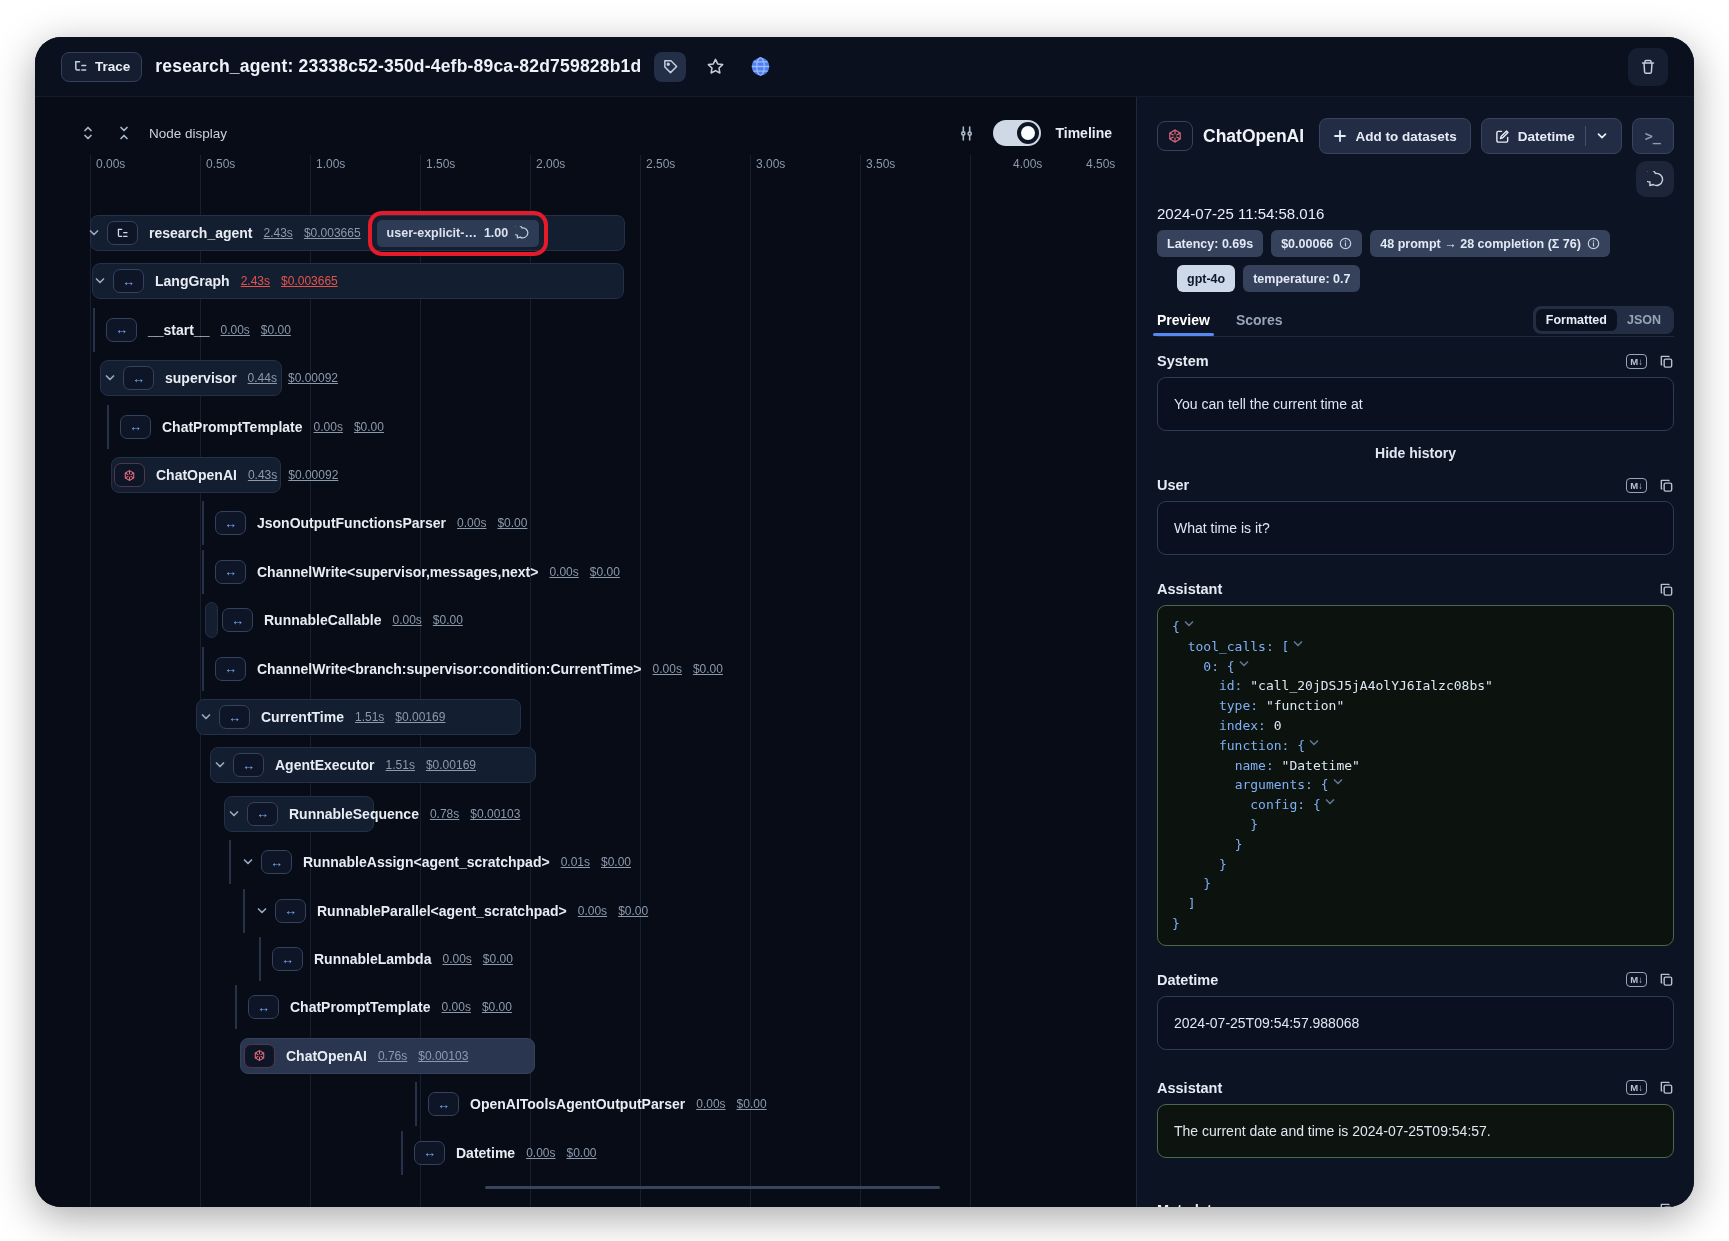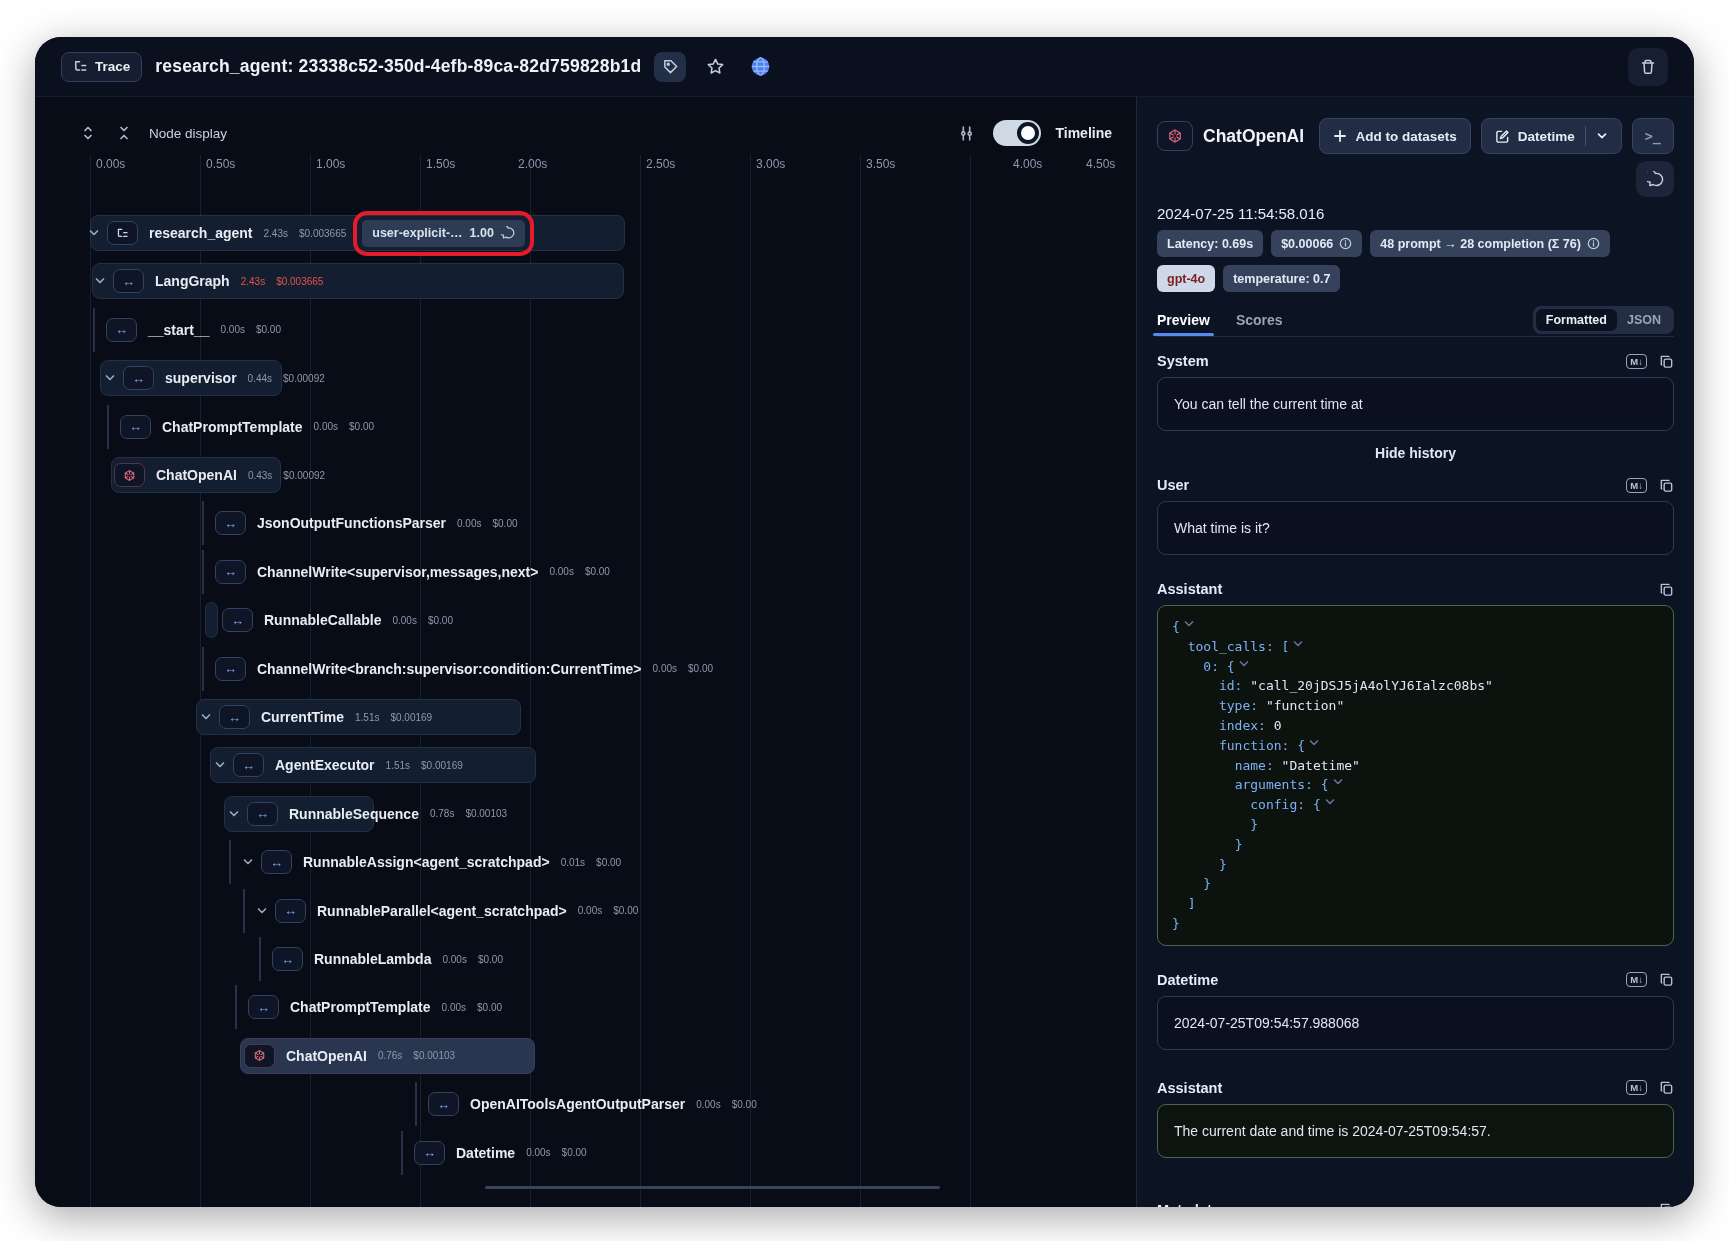--- a/index.html
+++ b/index.html
@@ -40,39 +40,39 @@
   .nrow .bar { position:absolute; top:6px; height:36px; background:#141e31; border:1px solid #242f48; border-radius:8px; }
   .nrow .bar.sel { background:#2a3650; border-color:#35415c; }
   .nrow .guide { position:absolute; top:2px; bottom:2px; width:1.5px; background:#27324a; }
   .ncontent { position:relative; display:flex; align-items:center; height:100%; }
   .nchev { background:none; border:none; color:#98a8c0; display:inline-flex; margin-right:7px; cursor:pointer; }
   .nicon { display:inline-flex; align-items:center; justify-content:center; width:31px; height:24px; border:1.3px solid #35425e; border-radius:7px; background:#0d1526; }
   .nicon .arrow { color:#7aa7f2; font-size:13px; font-weight:700; line-height:1; }
   .nicon.oai { border-color:#513846; }
   .nicon.trace { color:#cfd9e6; }
   .nname { margin-left:11px; color:#e8edf4; font-size:14px; font-weight:600; white-space:nowrap; }
-  .nstat { margin-left:11px; color:#8c99ad; font-size:10px; font-weight:500; white-space:nowrap; }
+  .nstat { margin-left:11px; color:#8c99ad; font-size:12px; font-weight:500; white-space:nowrap;text-decoration:underline; }
   .err { color:#e5534b !important; }
   .fb-chip { display:inline-flex; align-items:center; gap:7px; margin-left:16px; height:27px; padding:0 10px; background:#2e3b55; border-radius:5px; color:#dae2ee; font-size:12.5px; font-weight:600; outline:4px solid #e41b2b; outline-offset:5px; white-space:nowrap; }
   .fb-chip svg { color:#c3cedd; }
   .partial-bar { position:absolute; left:450px; top:1089px; width:455px; height:3px; border-radius:2px; background:#39455c; }
 
   
   .rp-header { display:flex; align-items:center; gap:10px; height:38px; }
   .rp-icon-badge { display:inline-flex; align-items:center; justify-content:center; width:36px; height:30px; border:1.3px solid #35425e; border-radius:8px; background:#0d1526; }
   .rp-title { color:#f0f4fa; font-size:17.5px; font-weight:700; margin-right:auto; }
   .btn { display:inline-flex; align-items:center; gap:8px; height:36px; padding:0 13px; background:#222d45; border:1px solid #37435f; border-radius:8px; color:#e6ecf5; font-size:13.5px; font-weight:600; cursor:pointer; }
   .btn .sep { width:1px; height:20px; background:#42506e; margin:0 2px; }
   .btn.term { color:#8b9cb6; font-family:"DejaVu Sans Mono", monospace; font-weight:700; padding:0 12px; }
   .bubble-row { display:flex; justify-content:flex-end; margin-top:6px; }
   .bubble-btn { width:38px; height:36px; border-radius:10px; background:#1c2539; border:none; color:#c6d1e0; display:inline-flex; align-items:center; justify-content:center; cursor:pointer; }
   .rp-timestamp { margin-top:8px; color:#e8eef8; font-size:15px; }
   .badge-row { display:flex; gap:8px; margin-top:8px; flex-wrap:nowrap; }
   .badge { display:inline-flex; align-items:center; gap:6px; height:27px; padding:0 10px; background:#36425c; border-radius:6px; color:#e1e9f4; font-size:12.5px; font-weight:700; white-space:nowrap; }
-  .badge.light { background:#cdd9e9; color:#7f1d1d; }
+  .badge.light { background:#cdd9e9; color:#0f172a;margin-left:20px; }
   .badge svg { color:#c3cedd; }
   .tabs-row { display:flex; align-items:flex-end; margin-top:14px; position:relative; height:30px; }
   .tab { font-size:14px; font-weight:600; color:#97a5b9; margin-right:26px; padding-bottom:8px; position:relative; cursor:pointer; }
   .tab.active { color:#ffffff; }
   .tab.active::after { content:""; position:absolute; left:-4px; right:-4px; bottom:0; height:3px; border-radius:2px; background:#568af2; }
   .seg-ctl { position:absolute; right:0; top:0; display:flex; align-items:center; background:#232e44; border-radius:8px; padding:3px; }
   .seg { padding:4px 10px; font-size:12.5px; font-weight:600; color:#97a5b9; border-radius:6px; cursor:pointer; }
   .seg.active { background:#0a1120; color:#e8eef8; }
   .rp-divider { height:1px; background:#1f2a3f; }
   .sec-head { display:flex; align-items:center; margin-top:16px; }
@@ -159,21 +159,21 @@
       <div id="timeline">
           <i class="gl" style="left:55px"></i>
           <span class="tl" style="left:61px">0.00s</span>
           <i class="gl" style="left:165px"></i>
           <span class="tl" style="left:171px">0.50s</span>
           <i class="gl" style="left:275px"></i>
           <span class="tl" style="left:281px">1.00s</span>
           <i class="gl" style="left:385px"></i>
           <span class="tl" style="left:391px">1.50s</span>
           <i class="gl" style="left:495px"></i>
-          <span class="tl" style="left:483px">2.00s</span>
+          <span class="tl" style="left:501px">2.00s</span>
           <i class="gl" style="left:605px"></i>
           <span class="tl" style="left:611px">2.50s</span>
           <i class="gl" style="left:715px"></i>
           <span class="tl" style="left:721px">3.00s</span>
           <i class="gl" style="left:825px"></i>
           <span class="tl" style="left:831px">3.50s</span>
           <i class="gl" style="left:935px"></i>
           <span class="tl" style="left:978px">4.00s</span>
           <span class="tl" style="left:1051px">4.50s</span>
         </div>

